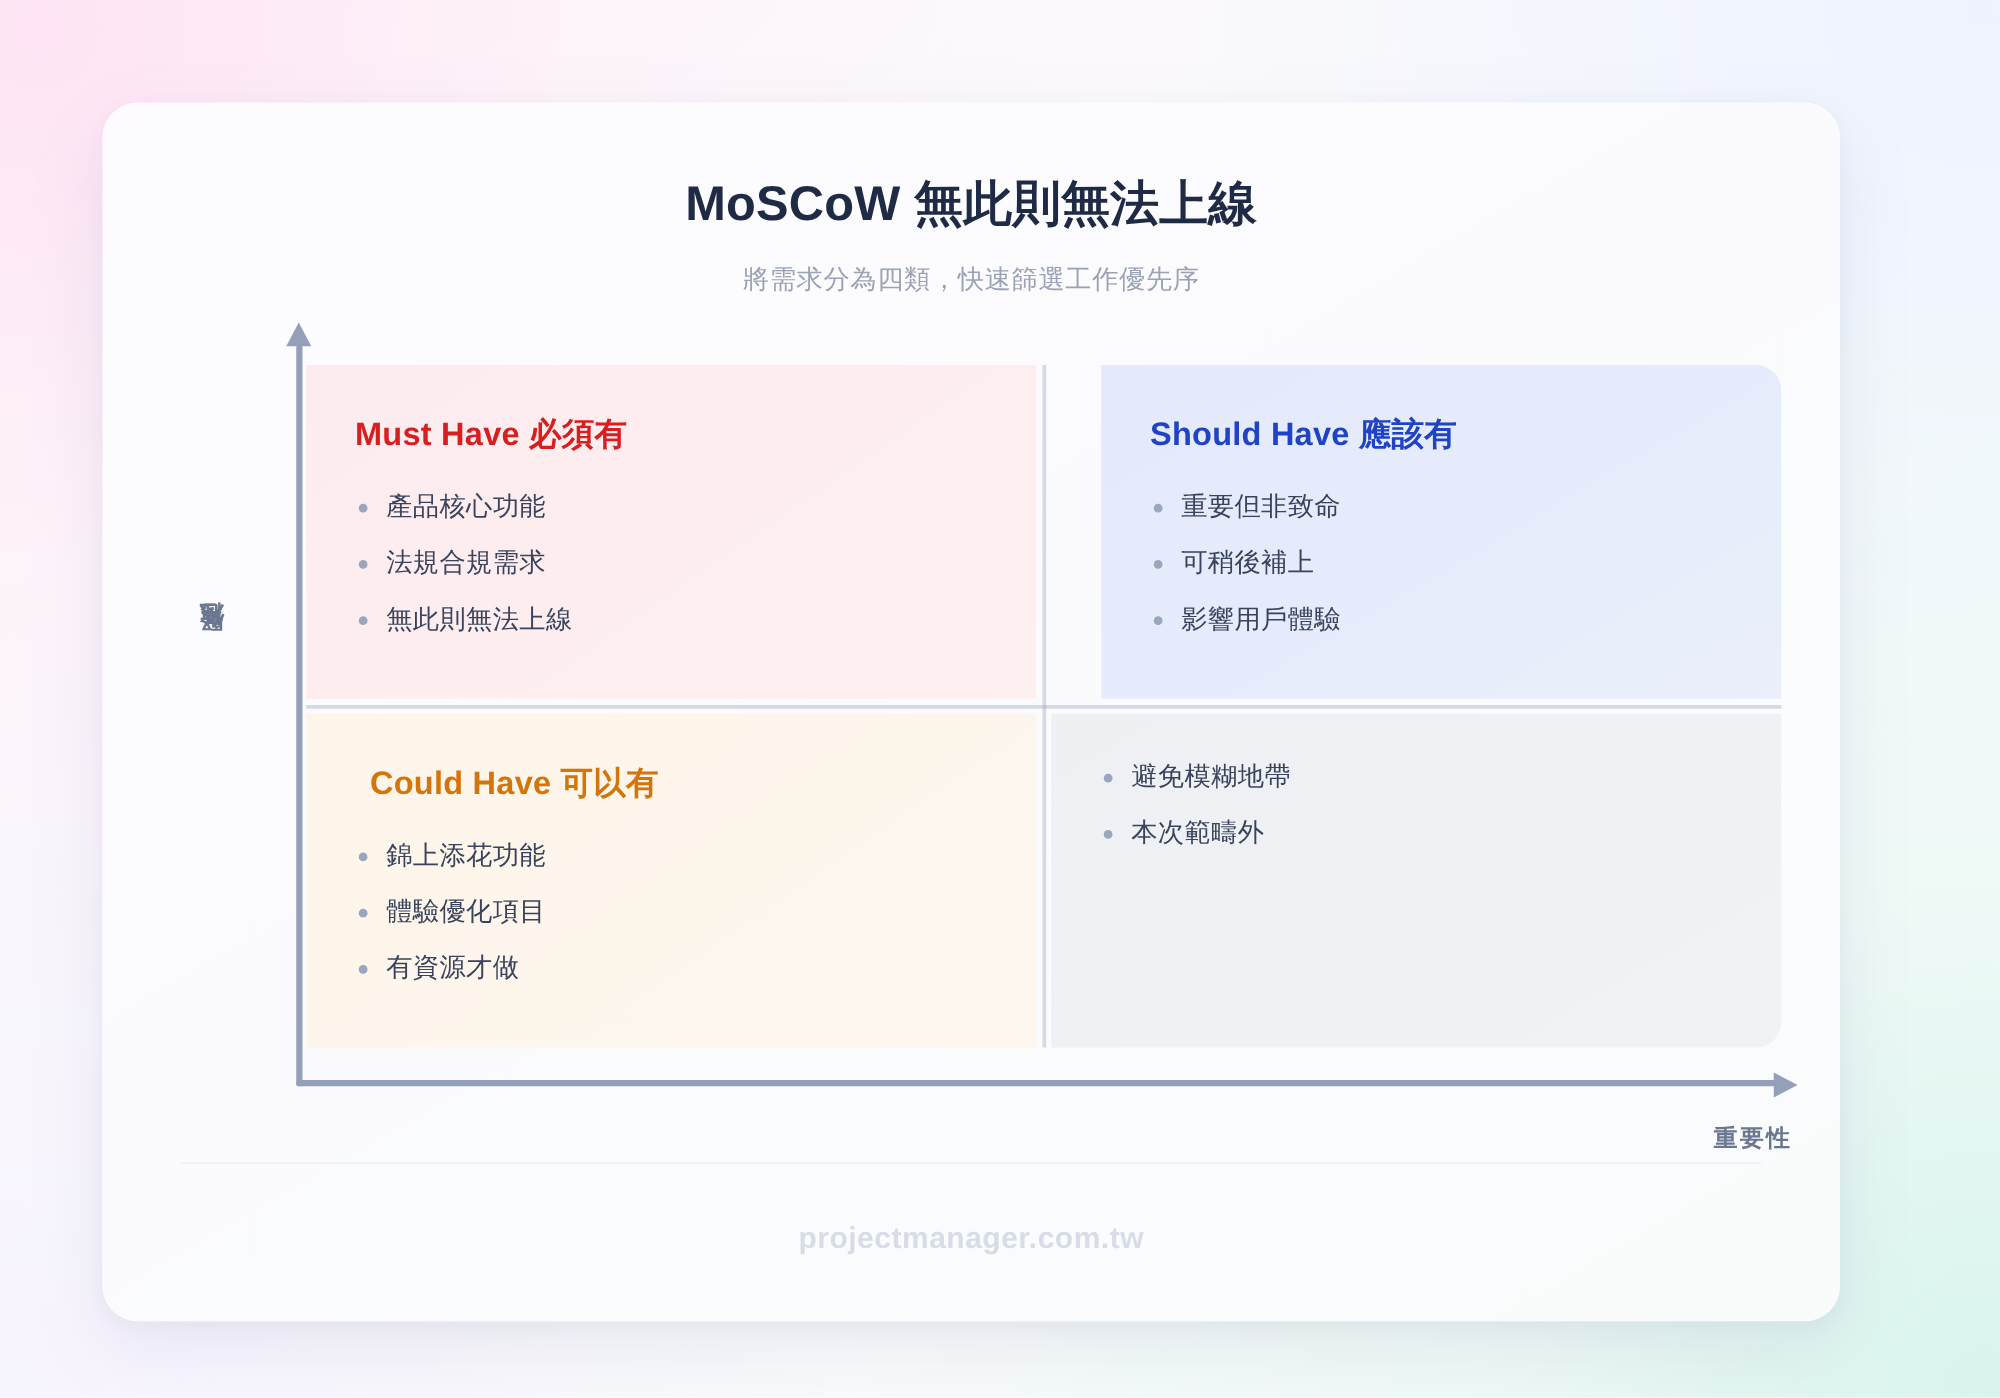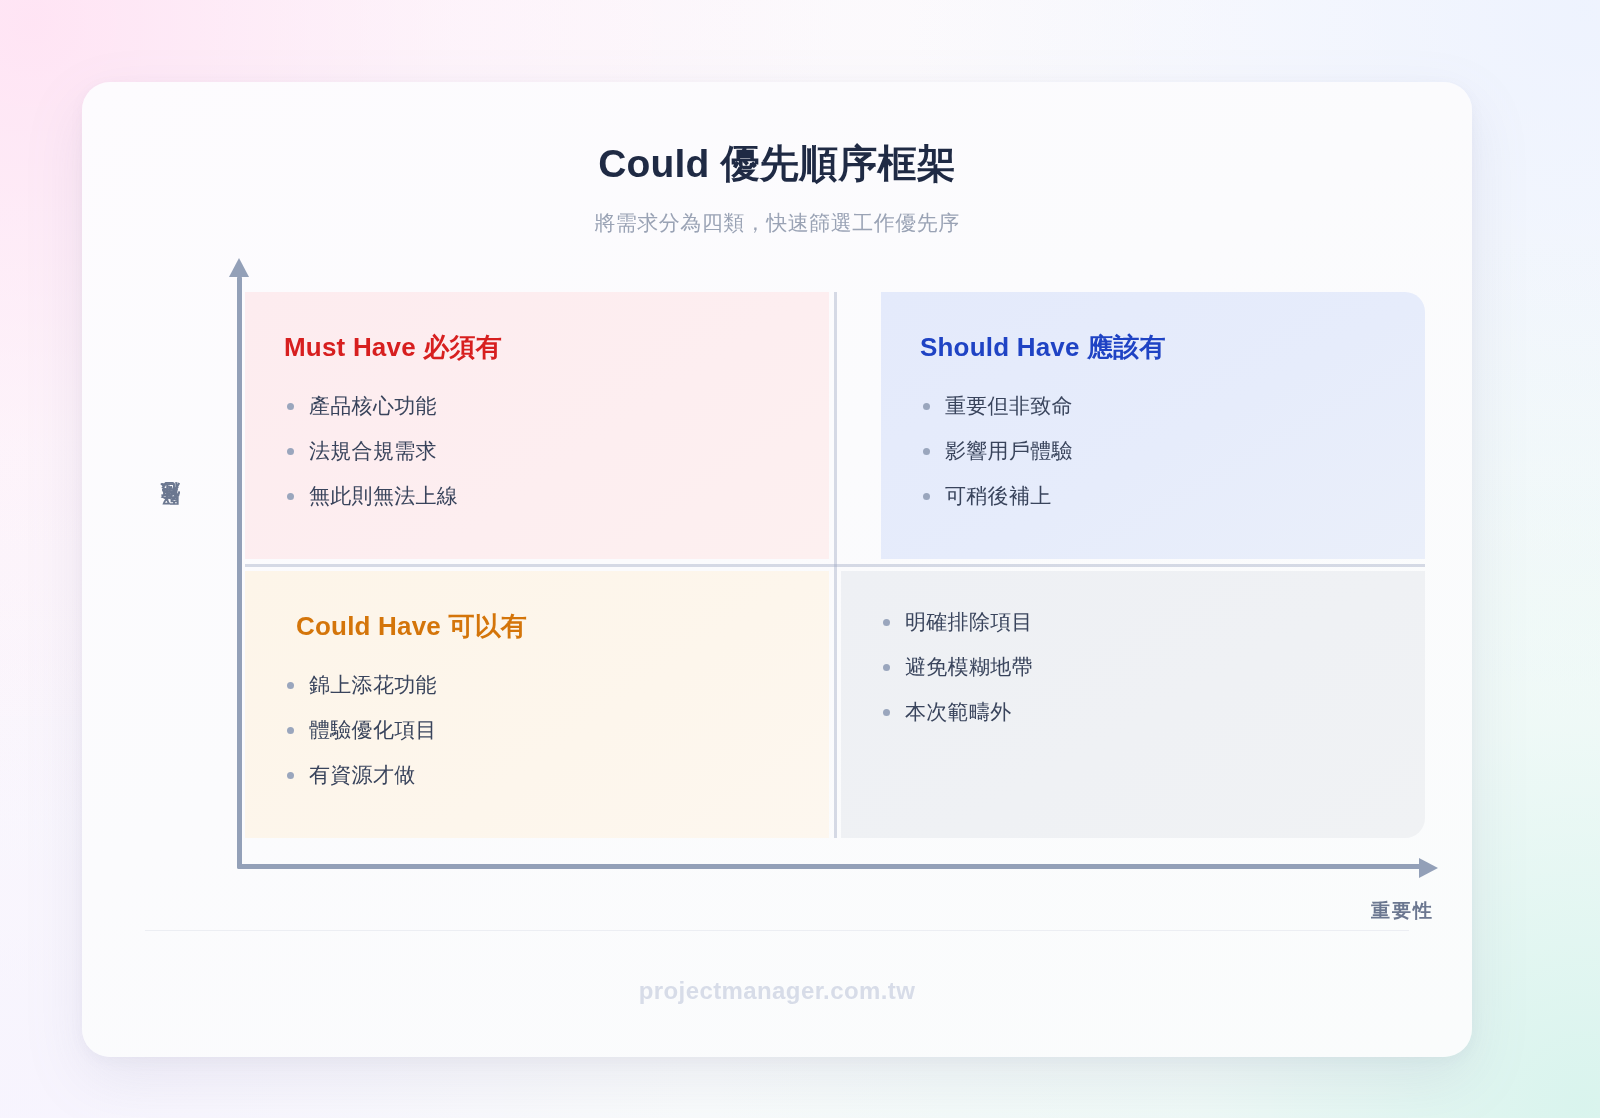--- a/index.html
+++ b/index.html
@@ -205,21 +205,21 @@
     color: #d7dce8;
     letter-spacing: 0.4px;
   }
 </style>
 </head>
 <body>
 
 <div class="card">
 
   <div class="header">
-    <div class="page-title">Could 優先順序框架</div>
+    <div class="page-title">MoSCoW 無此則無法上線</div>
     <div class="page-subtitle">將需求分為四類，快速篩選工作優先序</div>
   </div>
 
   <div class="matrix">
 
     <div class="axis-y-line"></div>
     <div class="axis-y-arrow"></div>
     <div class="axis-x-line"></div>
     <div class="axis-x-arrow"></div>
 
@@ -234,37 +234,36 @@
           <li class="quad-item">產品核心功能</li>
           <li class="quad-item">法規合規需求</li>
           <li class="quad-item">無此則無法上線</li>
         </ul>
       </div>
 
       <div class="quad should">
         <div class="quad-title">Should Have 應該有</div>
         <ul class="quad-list">
           <li class="quad-item">重要但非致命</li>
+          <li class="quad-item">可稍後補上</li>
           <li class="quad-item">影響用戶體驗</li>
-          <li class="quad-item">可稍後補上</li>
         </ul>
       </div>
 
       <div class="quad could">
         <div class="quad-title">Could Have 可以有</div>
         <ul class="quad-list">
           <li class="quad-item">錦上添花功能</li>
           <li class="quad-item">體驗優化項目</li>
           <li class="quad-item">有資源才做</li>
         </ul>
       </div>
 
       <div class="quad wont">
         <ul class="quad-list">
-          <li class="quad-item">明確排除項目</li>
           <li class="quad-item">避免模糊地帶</li>
           <li class="quad-item">本次範疇外</li>
         </ul>
       </div>
 
       <div class="sep-v"></div>
       <div class="sep-h"></div>
     </div>
   </div>
 

